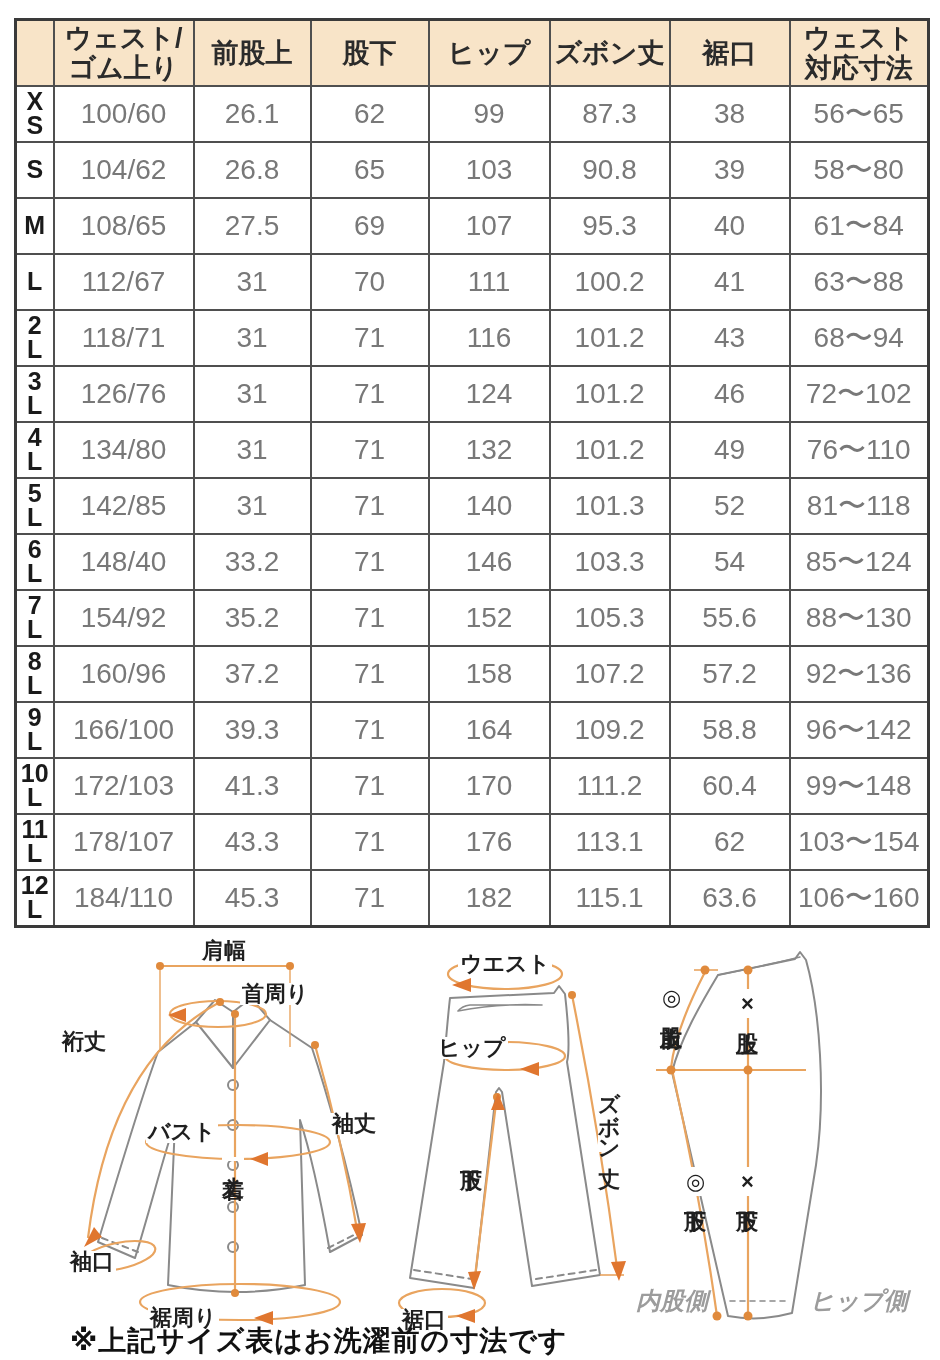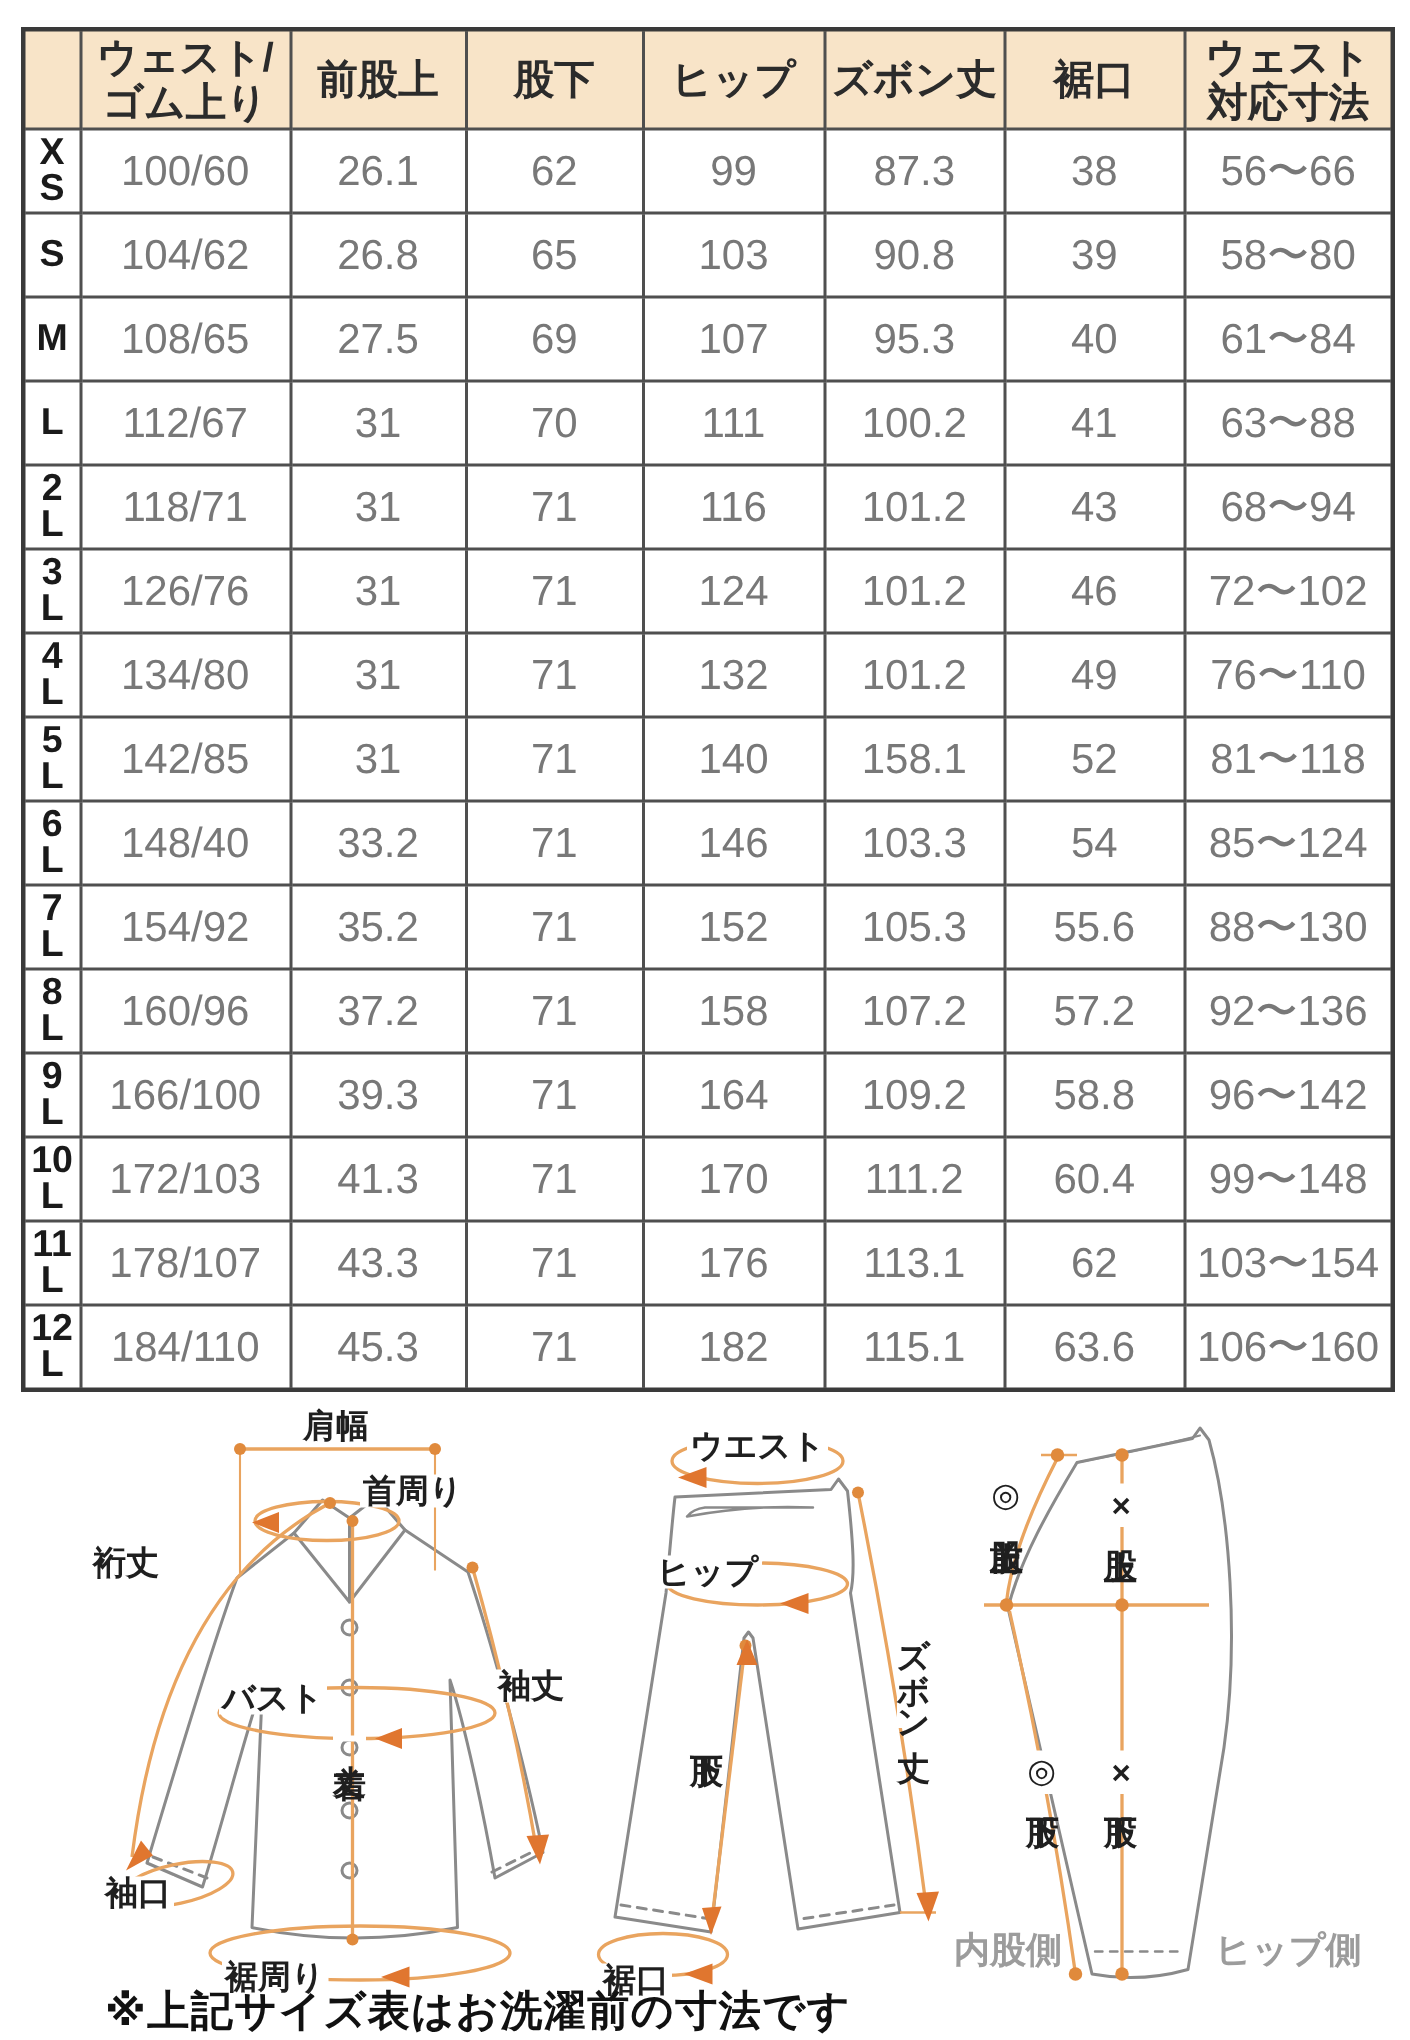--- a/index.html
+++ b/index.html
@@ -40,21 +40,21 @@
     position:absolute;color:#1f1f1f;font-weight:700;font-size:22px;
     background:#ffffff;line-height:1;padding:0 2px;white-space:nowrap;
   }
   .vlabel{
     position:absolute;color:#1f1f1f;font-weight:700;font-size:22px;
     background:#ffffff;line-height:1;padding:2px 0;
     writing-mode:vertical-rl;text-orientation:upright;white-space:nowrap;
   }
   .side-label{
     position:absolute;color:#9c9c9c;font-weight:600;font-size:24px;
-    line-height:1;white-space:nowrap;
+    line-height:1;white-space:nowrap;font-style:italic;
   }
   .footnote{
     position:absolute;left:70px;top:1322px;
     color:#111111;font-size:28px;font-weight:600;letter-spacing:1px;
   }
 </style>
 </head>
 <body>
 
 <table class="size-table">
@@ -85,21 +85,21 @@
   <tbody>
       <tr>
     <th class="size-cell">X
 S</th>
     <td>100/60</td>
     <td>26.1</td>
     <td>62</td>
     <td>99</td>
     <td>87.3</td>
     <td>38</td>
-    <td>56〜66</td>
+    <td>56〜65</td>
   </tr>
       <tr>
     <th class="size-cell">S</th>
     <td>104/62</td>
     <td>26.8</td>
     <td>65</td>
     <td>103</td>
     <td>90.8</td>
     <td>39</td>
     <td>58〜80</td>
@@ -157,21 +157,21 @@
     <td>49</td>
     <td>76〜110</td>
   </tr>
       <tr>
     <th class="size-cell">5
 L</th>
     <td>142/85</td>
     <td>31</td>
     <td>71</td>
     <td>140</td>
-    <td>158.1</td>
+    <td>101.3</td>
     <td>52</td>
     <td>81〜118</td>
   </tr>
       <tr>
     <th class="size-cell">6
 L</th>
     <td>148/40</td>
     <td>33.2</td>
     <td>71</td>
     <td>146</td>

